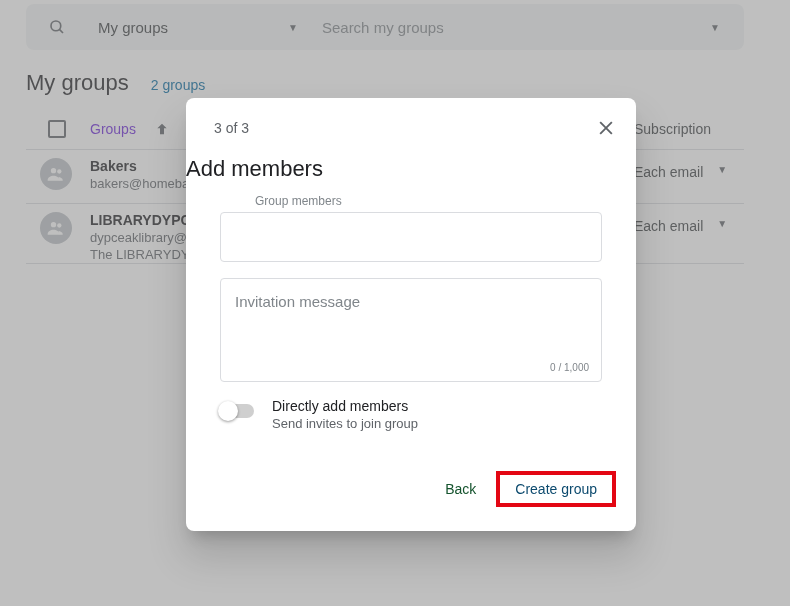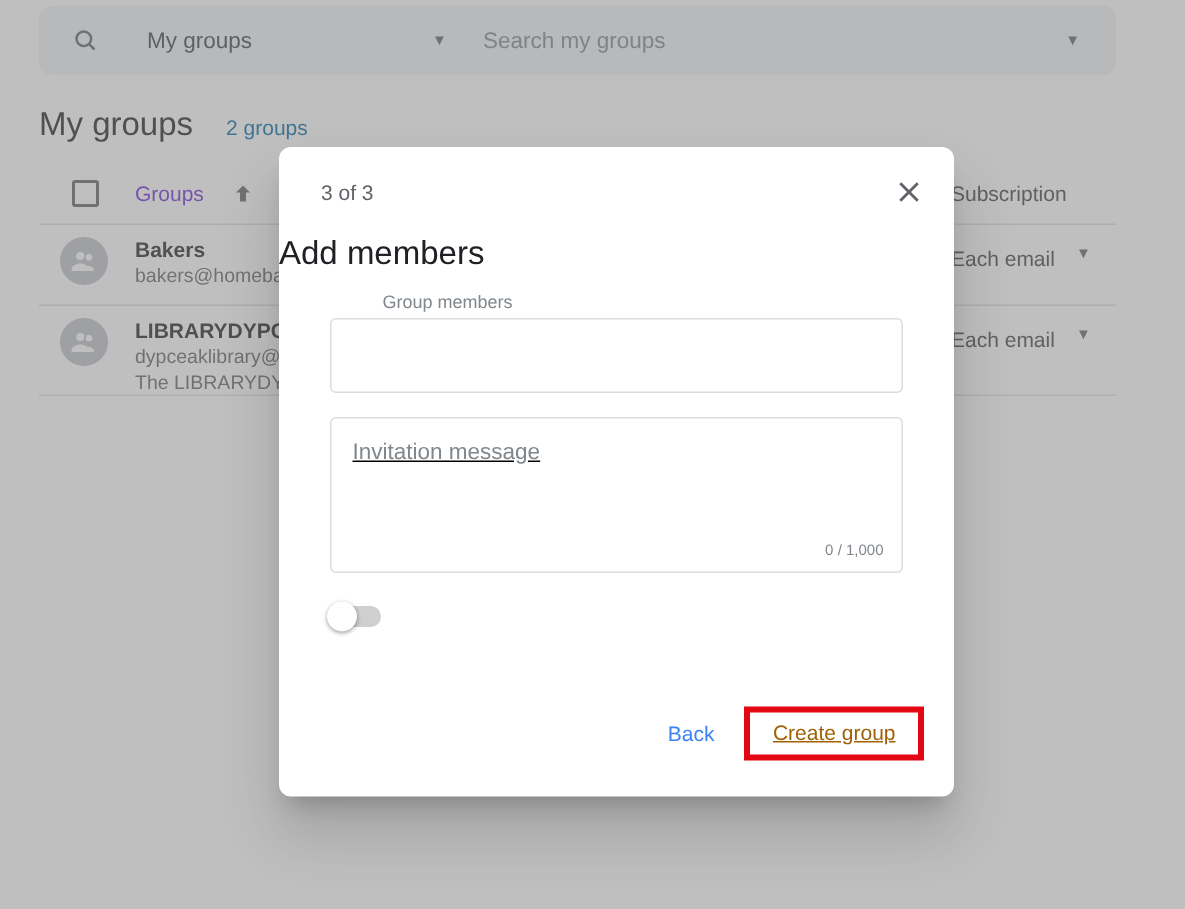--- a/index.html
+++ b/index.html
@@ -32,32 +32,32 @@
     .row-email, .row-desc { font-size:13px; color:#5f6368;}
     .row-sub { margin-left:auto; width:110px; display:flex; align-items:flex-start; gap:14px; margin-top:14px; font-size:14px; color:#3c4043;}
     .row-sub .caret { font-size:10px; color:#5f6368;}
     
     .dialog { position:absolute; left:186px; top:98px; width:450px; height:433px; background:#fff; border-radius:8px; z-index:20; box-shadow: 0 11px 15px -7px rgba(0,0,0,.2), 0 24px 38px 3px rgba(0,0,0,.14);}
     .dlg-step { position:absolute; left:28px; top:22px; font-size:14px; color:#5f6368;}
     .dlg-close { position:absolute; right:18px; top:18px; width:24px; height:24px; color:#5f6368; cursor:pointer; display:flex; align-items:center; justify-content:center;}
     .dlg-title { text-align:left; font-size:22px; color:#202124; margin-top:58px;}
     .field-label { position:absolute; left:34px; top:96px; font-size:12px; color:#80868b;margin-left:35px;}
     .input-box { position:absolute; left:34px; top:114px; width:382px; height:50px; border:1px solid #dadce0; border-radius:4px; padding:8px 12px;}
-    .textarea-box { position:absolute; left:34px; top:180px; width:382px; height:104px; border:1px solid #dadce0; border-radius:4px; padding:14px;text-decoration:underline;}
+    .textarea-box { position:absolute; left:34px; top:180px; width:382px; height:104px; border:1px solid #dadce0; border-radius:4px; padding:14px;}
     .ta-ph { color:#80868b; font-size:15px;}
     .ta-count { position:absolute; right:12px; bottom:8px; font-size:10px; color:#80868b;}
     .toggle-row { position:absolute; left:34px; top:300px; display:flex; align-items:flex-start; gap:18px;}
     .toggle { width:34px; height:14px; background:#cfcfcf; border-radius:10px; position:relative; margin-top:6px;}
     .toggle-knob { position:absolute; left:-2px; top:-3px; width:20px; height:20px; border-radius:50%; background:#fff; box-shadow:0 1px 3px rgba(0,0,0,.4);}
     .toggle-title { font-size:14px; color:#202124;}
     .toggle-sub { font-size:13px; color:#5f6368; margin-top:2px;}
     .dlg-foot { position:absolute; right:20px; bottom:24px; display:flex; align-items:center; gap:10px;}
-    .btn-back { font-size:14px; color:#3b82f6; padding:8px 10px; cursor:pointer;}
+    .btn-back { font-size:14px; color:#14532d; padding:8px 10px; cursor:pointer;}
     .btn-create-wrap { border:4px solid #e30613; padding:5px 3px;}
-    .btn-create { font-size:14px; color:#a16207; font-weight:500; padding:6px 12px; cursor:pointer;text-decoration:underline;}
+    .btn-create { font-size:14px; color:#0c4a6e; font-weight:500; padding:6px 12px; cursor:pointer;}
   </style>
 </head>
 <body>
 
 <div class="searchbar">
   <span class="search-icon">
     <svg width="18" height="18" viewBox="0 0 24 24" fill="none" stroke="#5f6368" stroke-width="2.2">
         <circle cx="10.5" cy="10.5" r="6.5"></circle>
         <line x1="20" y1="20" x2="15.2" y2="15.2"></line>
       </svg>
@@ -137,20 +137,24 @@
   <span class="field-label">Group members</span>
   <div class="input-box"></div>
   <div class="textarea-box">
     <span class="ta-ph">Invitation message</span>
     <span class="ta-count">0 / 1,000</span>
   </div>
   <div class="toggle-row">
     <div class="toggle">
       <div class="toggle-knob"></div>
     </div>
+    <div>
+      <div class="toggle-title">Directly add members</div>
+      <div class="toggle-sub">Send invites to join group</div>
+    </div>
   </div>
   <div class="dlg-foot">
     <span class="btn-back">Back</span>
     <span class="btn-create-wrap">
       <span class="btn-create">Create group</span>
     </span>
   </div>
 </div>
 
 </body></html>

